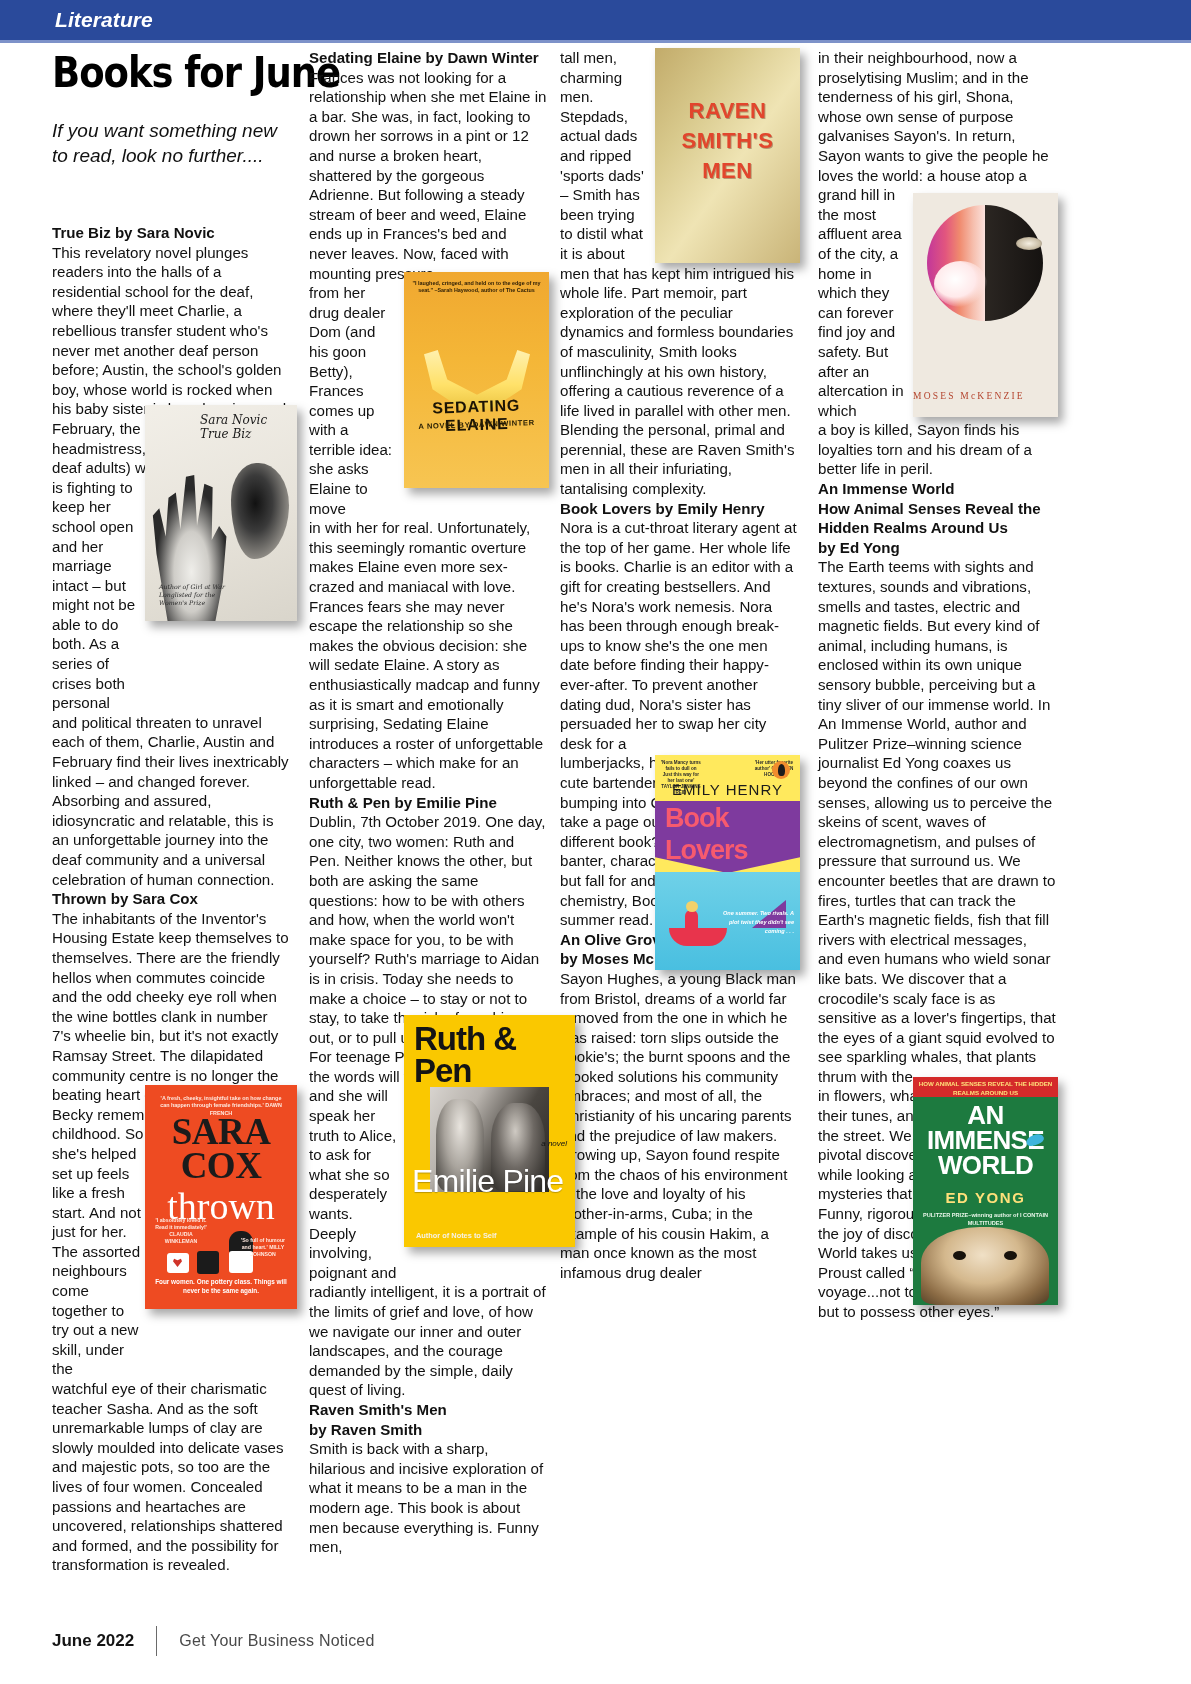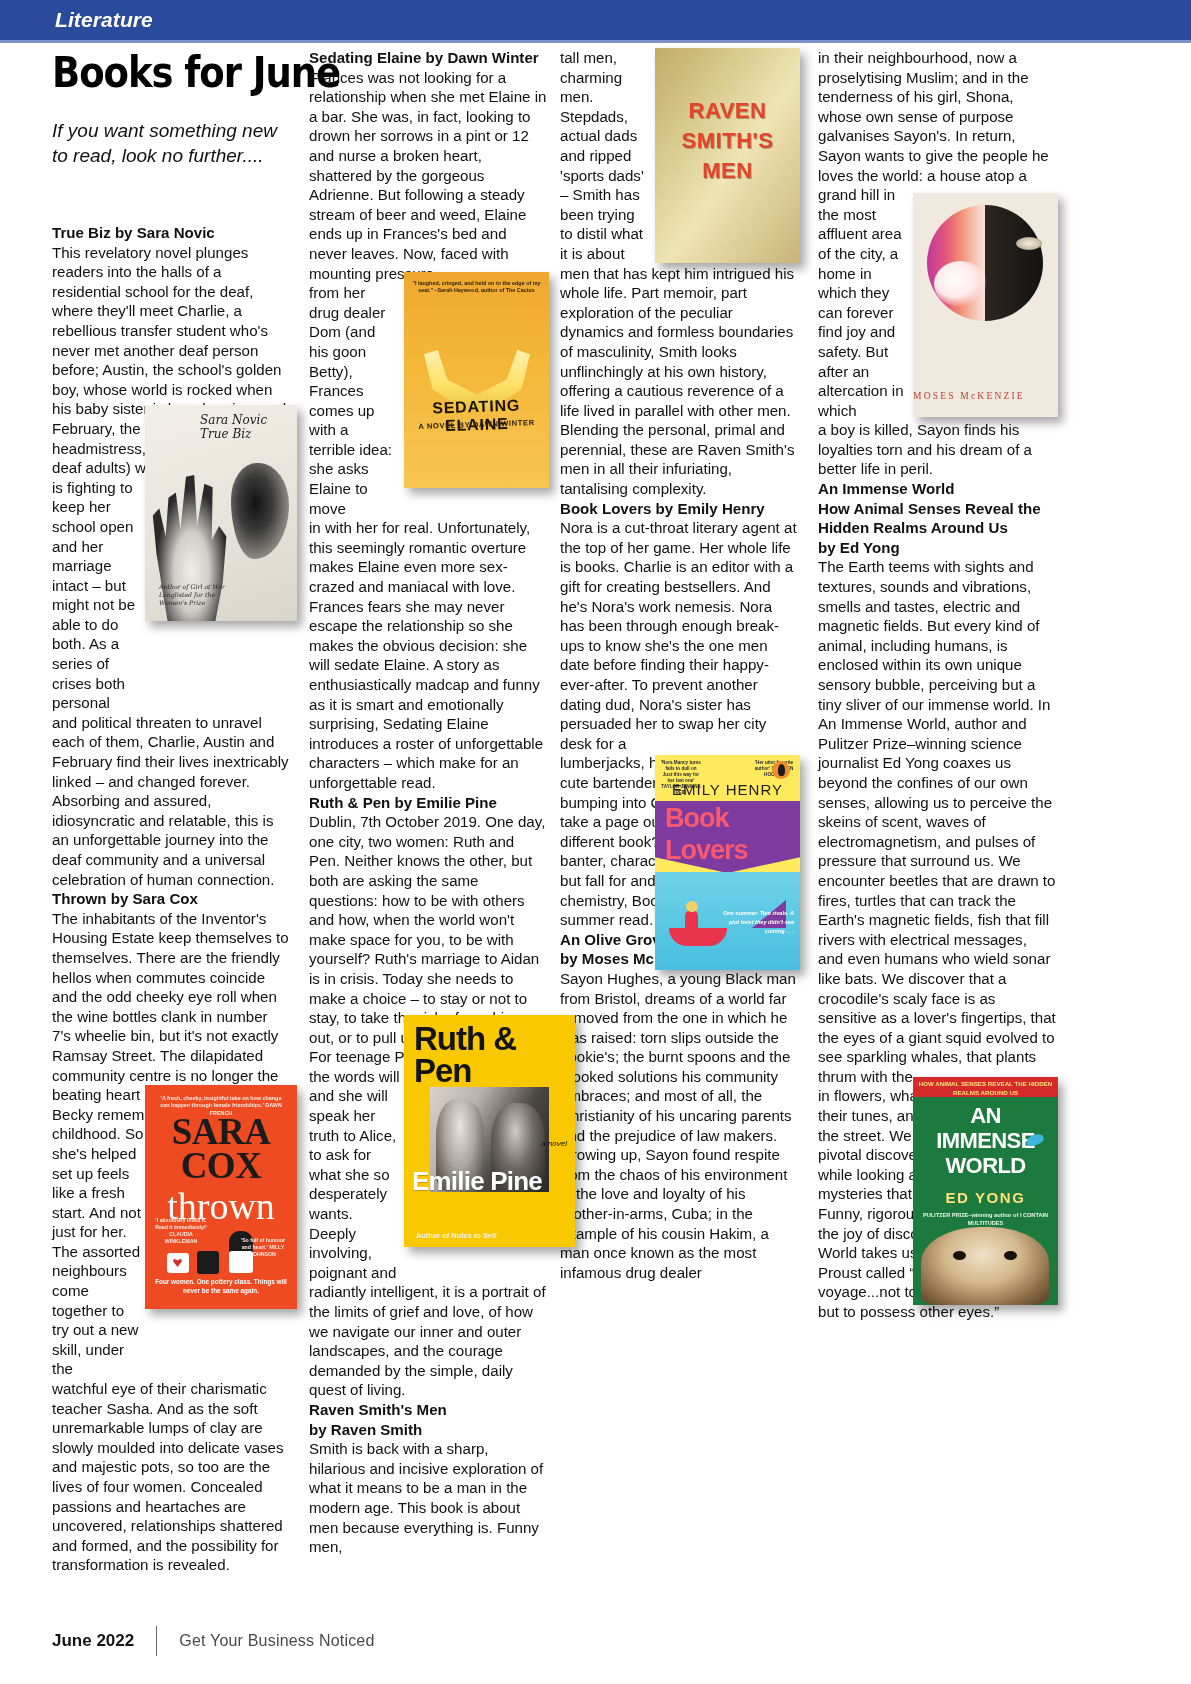--- a/index.html
+++ b/index.html
@@ -337,22 +337,22 @@
   #cover-ruthpen .novel {
     position: absolute;
     right: 8px; top: 124px;
     font-style: italic;
     font-size: 8px;
     color: #141414;
   }
   #cover-ruthpen .author {
     position: absolute;
     left: 8px; top: 152px;
-    font-weight: bold;
-    font-size: 26px;
+    font-weight: normal;
+    font-size: 32px;
     line-height: 29px;
     color: #ffffff;
     letter-spacing: -0.8px;
     text-shadow: 0 1px 1px rgba(0,0,0,0.25);
   }
   #cover-ruthpen .byline {
     position: absolute;
     left: 12px; bottom: 7px;
     font-size: 7.4px;
     font-weight: bold;
@@ -559,21 +559,21 @@
     font-weight: bold;
     text-align: center;
     padding-top: 2px;
     box-sizing: border-box;
   }
   #cover-immense .title {
     position: absolute;
     left: 0; right: 0; top: 26px;
     text-align: center;
     font-weight: bold;
-    font-size: 22px;
+    font-size: 26px;
     line-height: 25px;
     color: #ffffff;
     letter-spacing: -0.6px;
   }
   #cover-immense .author {
     position: absolute;
     left: 0; right: 0; top: 112px;
     text-align: center;
     font-weight: bold;
     font-size: 15px;

